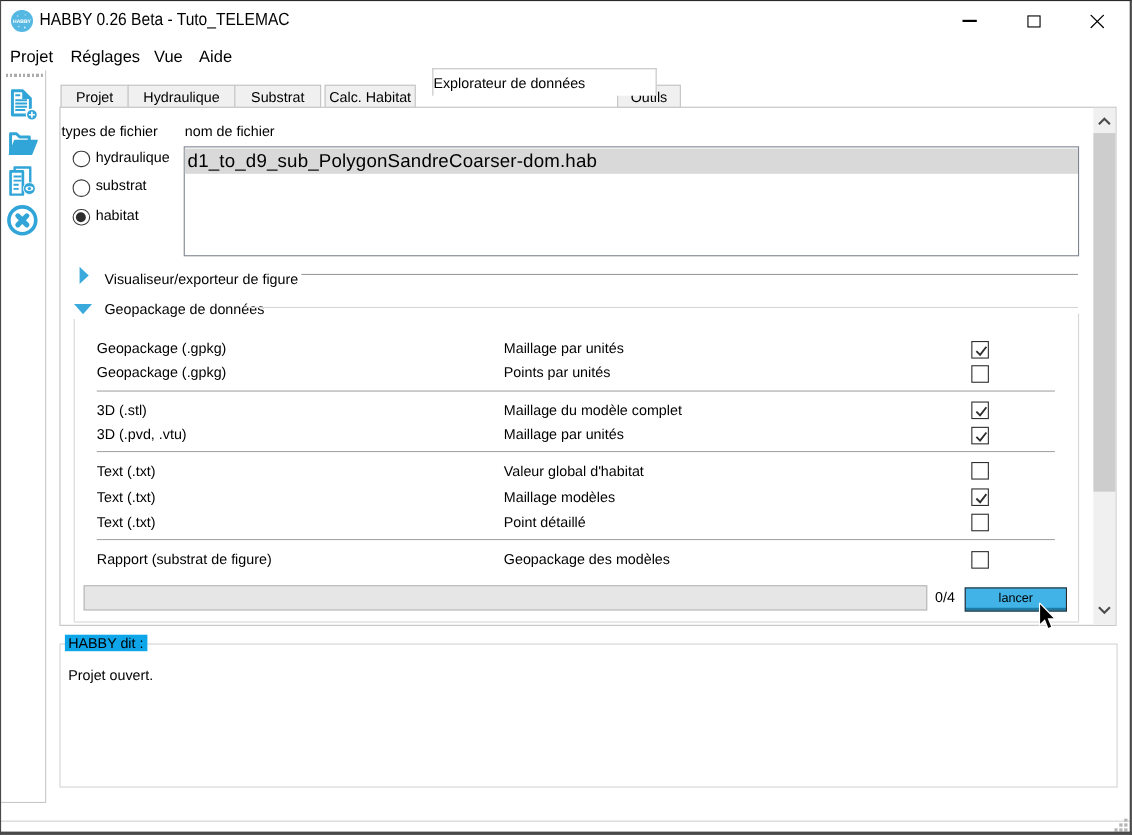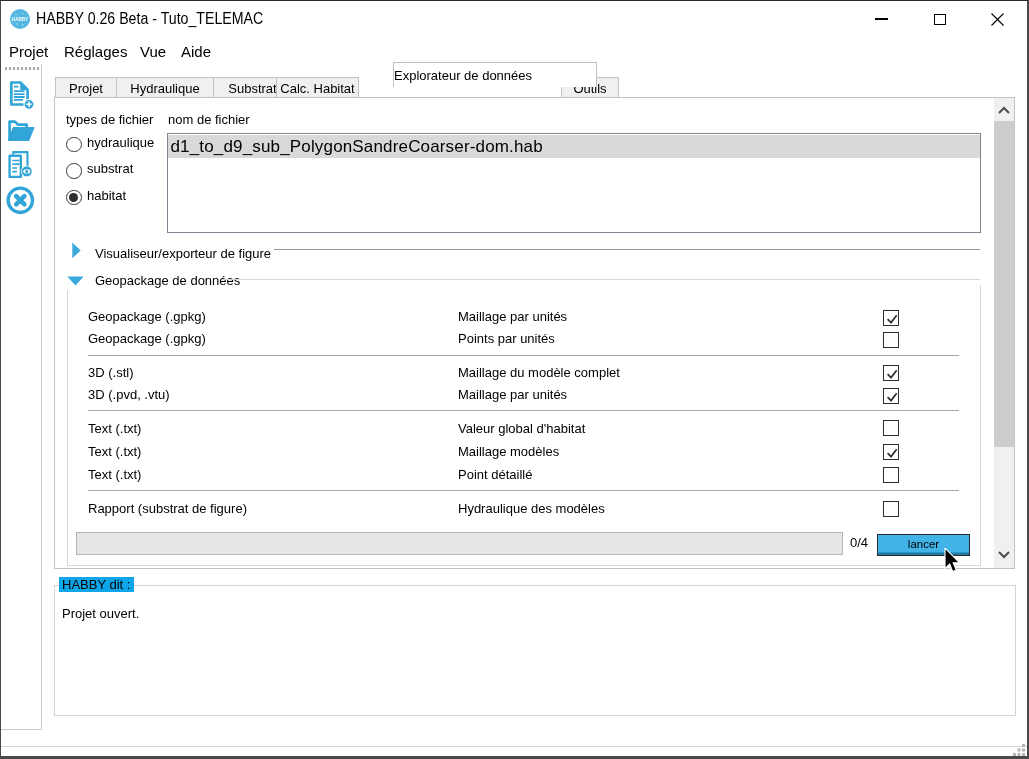--- a/index.html
+++ b/index.html
@@ -81,26 +81,26 @@
   <circle cx="18.7" cy="21.4" r="1.5" fill="#32a5d8"></circle>
 </svg>
 <svg class="abs" style="left:6px;top:186px;z-index:3" width="29" height="29" viewBox="0 0 29 29">
   <circle cx="14.3" cy="14.3" r="12.2" fill="none" stroke="#32a5d8" stroke-width="3.3"></circle>
   <path d="M10.2 10.2 L18.4 18.4 M18.4 10.2 L10.2 18.4" stroke="#32a5d8" stroke-width="4.6" stroke-linecap="round"></path>
 </svg>
 
 <div class="abs tab" style="left:55px;width:62px">Projet</div>
 <div class="abs tab" style="left:116px;width:98px">Hydraulique</div>
 <div class="abs tab" style="left:213px;width:79px">Substrat</div>
-<div class="abs tab" style="left:276px;width:83px">Calc. Habitat</div>
+<div class="abs tab" style="left:295px;width:83px">Calc. Habitat</div>
 <div class="abs tab" style="left:561px;width:58px">Outils</div>
 <div class="abs tabactive">Explorateur de données</div>
 <div class="abs panel"></div>
 
-<div class="abs lbl" style="left:66px;top:112px">types de fichier</div>
+<div class="abs lbl" style="left:56px;top:112px">types de fichier</div>
 <div class="abs lbl" style="left:168px;top:112px">nom de fichier</div>
 
 <div class="abs radio" style="left:66px;top:136.5px"></div>
 <div class="abs lbl" style="left:87px;top:135px">hydraulique</div>
 <div class="abs radio" style="left:66px;top:163px"></div>
 <div class="abs lbl" style="left:87px;top:161px">substrat</div>
 <div class="abs radio" style="left:66px;top:189.7px"></div>
 <div class="abs" style="left:69.2px;top:193px;width:9.3px;height:9.3px;border-radius:50%;background:#2d2d2d;z-index:5"></div>
 <div class="abs lbl" style="left:87px;top:188px">habitat</div>
 
@@ -167,21 +167,21 @@
     </svg>
   </div>
 
 <div class="abs lbl" style="left:88px;top:467px">Text (.txt)</div>
 <div class="abs lbl" style="left:458px;top:467px">Point détaillé</div>
 <div class="abs chk" style="top:466.5px"></div>
 
 <div class="abs sep" style="top:490px"></div>
 
 <div class="abs lbl" style="left:88px;top:501px">Rapport (substrat de figure)</div>
-<div class="abs lbl" style="left:458px;top:501px">Hydraulique des modèles</div>
+<div class="abs lbl" style="left:458px;top:501px">Geopackage des modèles</div>
 <div class="abs chk" style="top:500.5px"></div>
 
 <div class="abs pbar"></div>
 <div class="abs lbl" style="left:850px;top:535px">0/4</div>
 <div class="abs btn">lancer</div>
 
 <div class="abs sbar"></div>
 <div class="abs sthumb"></div>
 <svg class="abs" style="left:998px;top:106px;z-index:6" width="12" height="8" viewBox="0 0 12 8">
     <path d="M1 7 L6 2 L11 7" stroke="#4c4c4c" stroke-width="2" fill="none"></path>

